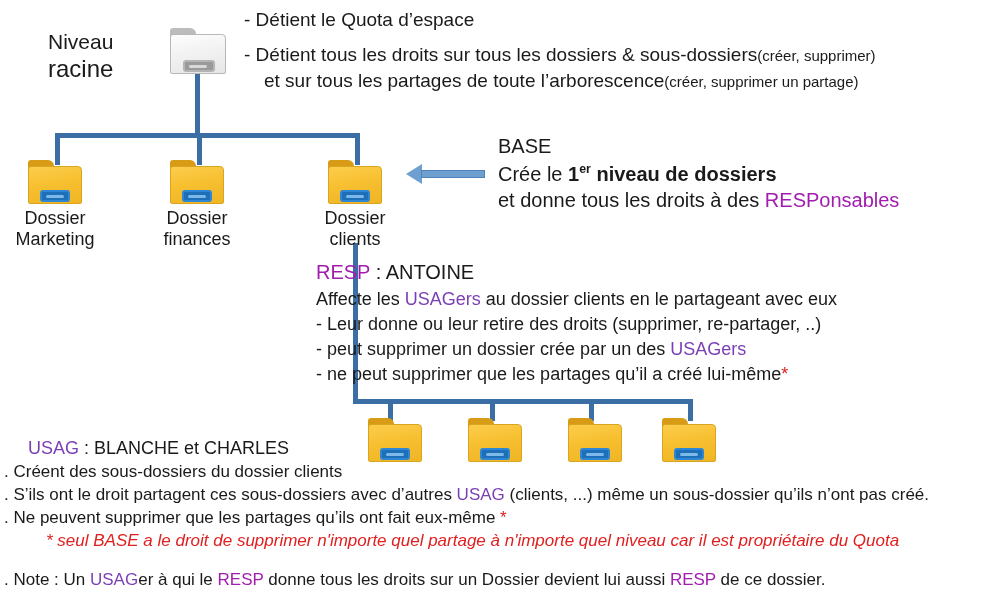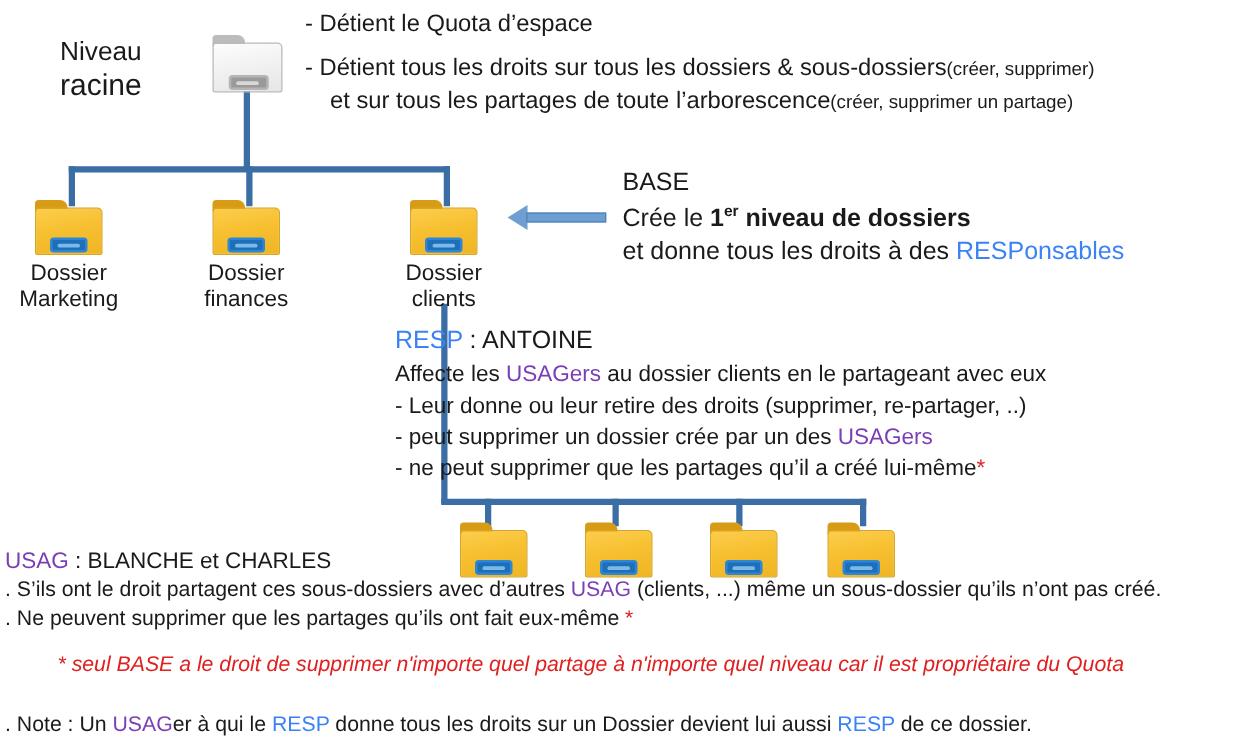--- a/index.html
+++ b/index.html
@@ -88,21 +88,21 @@
   }
   .arrow-head {
     position: absolute;
     width: 0; height: 0;
     border-top: 10px solid transparent;
     border-bottom: 10px solid transparent;
     border-right: 16px solid #6f9fd1;
   }
 
   
-  .green  { color: #3b82f6; }
+  .green  { color: #a21caf; }
   .purple { color: #7b3fb5; }
   .red    { color: #e02020; }
   .redi   { color: #e02020; font-style: italic; }
   .b      { font-weight: bold; }
   sup { font-size: 0.62em; vertical-align: super; }
 </style>
 </head>
 <body>
 
 <div class="line-v" style="left:195px; top:70px; width:5px; height:65px;"></div>
@@ -213,27 +213,28 @@
   <div class="body"></div>
   <div class="stripe"></div>
 </div>
 <div class="folder" style="left:662px; top:418px;">
   <div class="back"></div>
   <div class="body"></div>
   <div class="stripe"></div>
 </div>
 
 <div class="abs" style="left:4px; top:438px; font-size:17px;">
-  <div class="txt" style="font-size:18px;">
+  <div class="txt" style="font-size:18px;margin-left:24px;">
     <span class="purple">USAG</span><span> : BLANCHE et CHARLES</span>
   </div>
+  <div class="txt" style="margin-top:3px;">. Créent des sous-dossiers du dossier clients</div>
   <div class="txt" style="margin-top:3px;">
     <span>. S’ils ont le droit partagent ces sous-dossiers avec d’autres </span><span class="purple">USAG</span><span> (clients, ...) même un sous-dossier qu’ils n’ont pas créé.</span>
   </div>
   <div class="txt" style="margin-top:3px;">
     <span>. Ne peuvent supprimer que les partages qu’ils ont fait eux-même </span><span class="red">*</span>
   </div>
-  <div class="txt redi" style="margin-top:17px; padding-left:42px;">* seul BASE a le droit de supprimer n'importe quel partage à n'importe quel niveau car il est propriétaire du Quota</div>
+  <div class="txt redi" style="margin-top:3px; padding-left:42px;">* seul BASE a le droit de supprimer n'importe quel partage à n'importe quel niveau car il est propriétaire du Quota</div>
 </div>
 
 <div class="abs txt" style="left:4px; top:570px; font-size:17px;">
   <span>. Note : Un </span><span class="purple">USAG</span><span>er à qui le </span><span class="green">RESP</span><span> donne tous les droits sur un Dossier devient lui aussi </span><span class="green">RESP</span><span> de ce dossier.</span>
 </div>
 
 </body></html>

